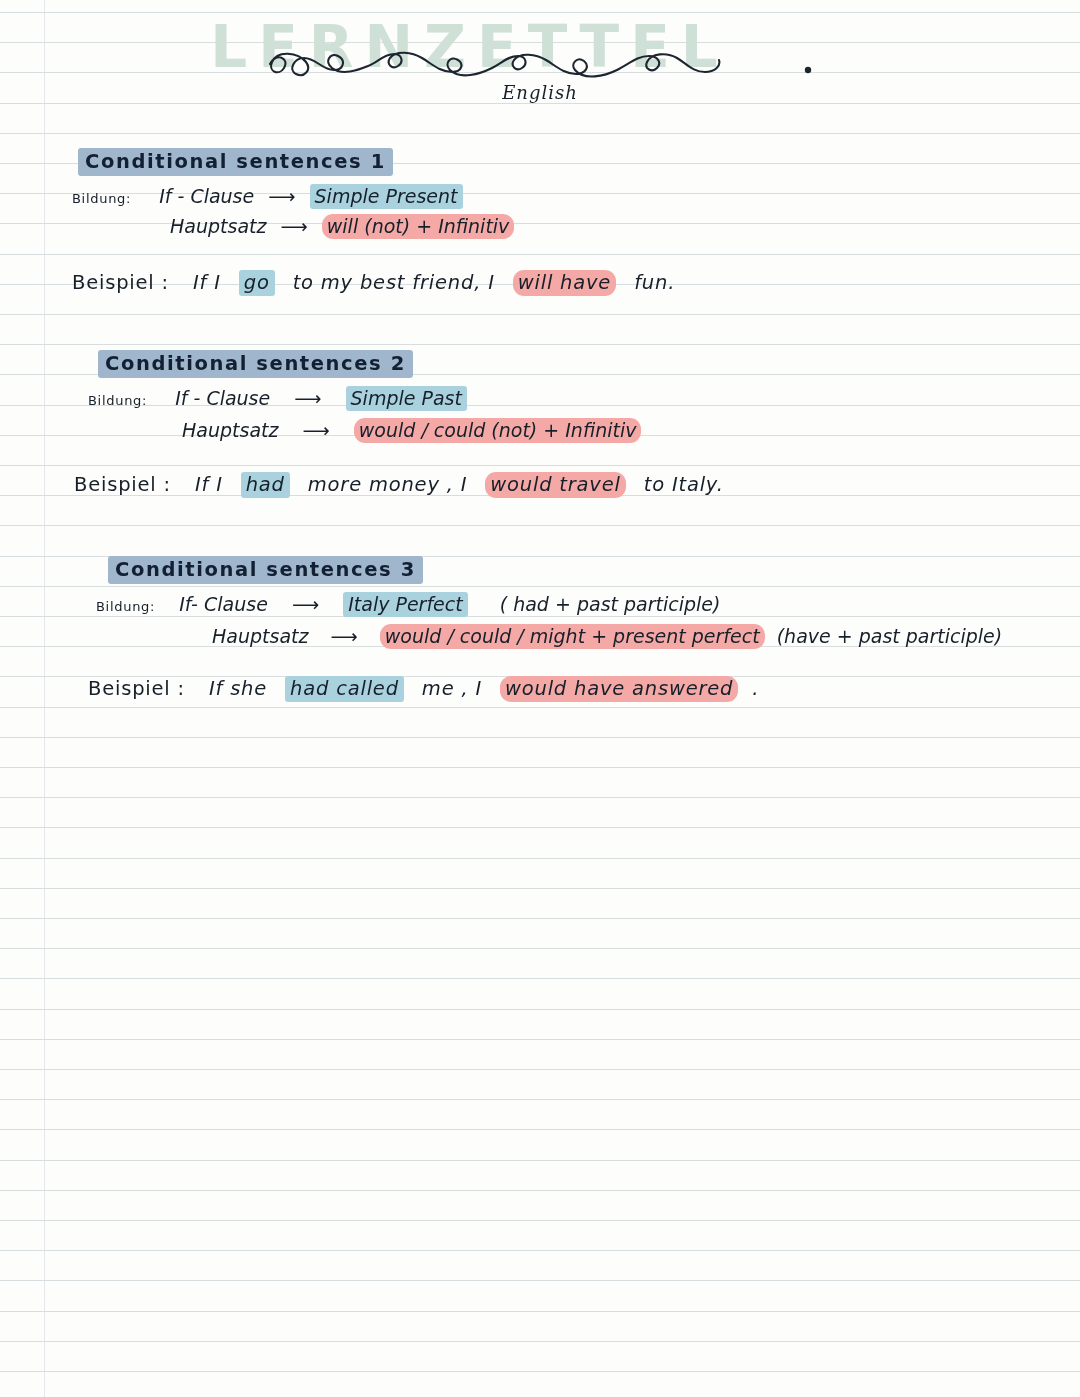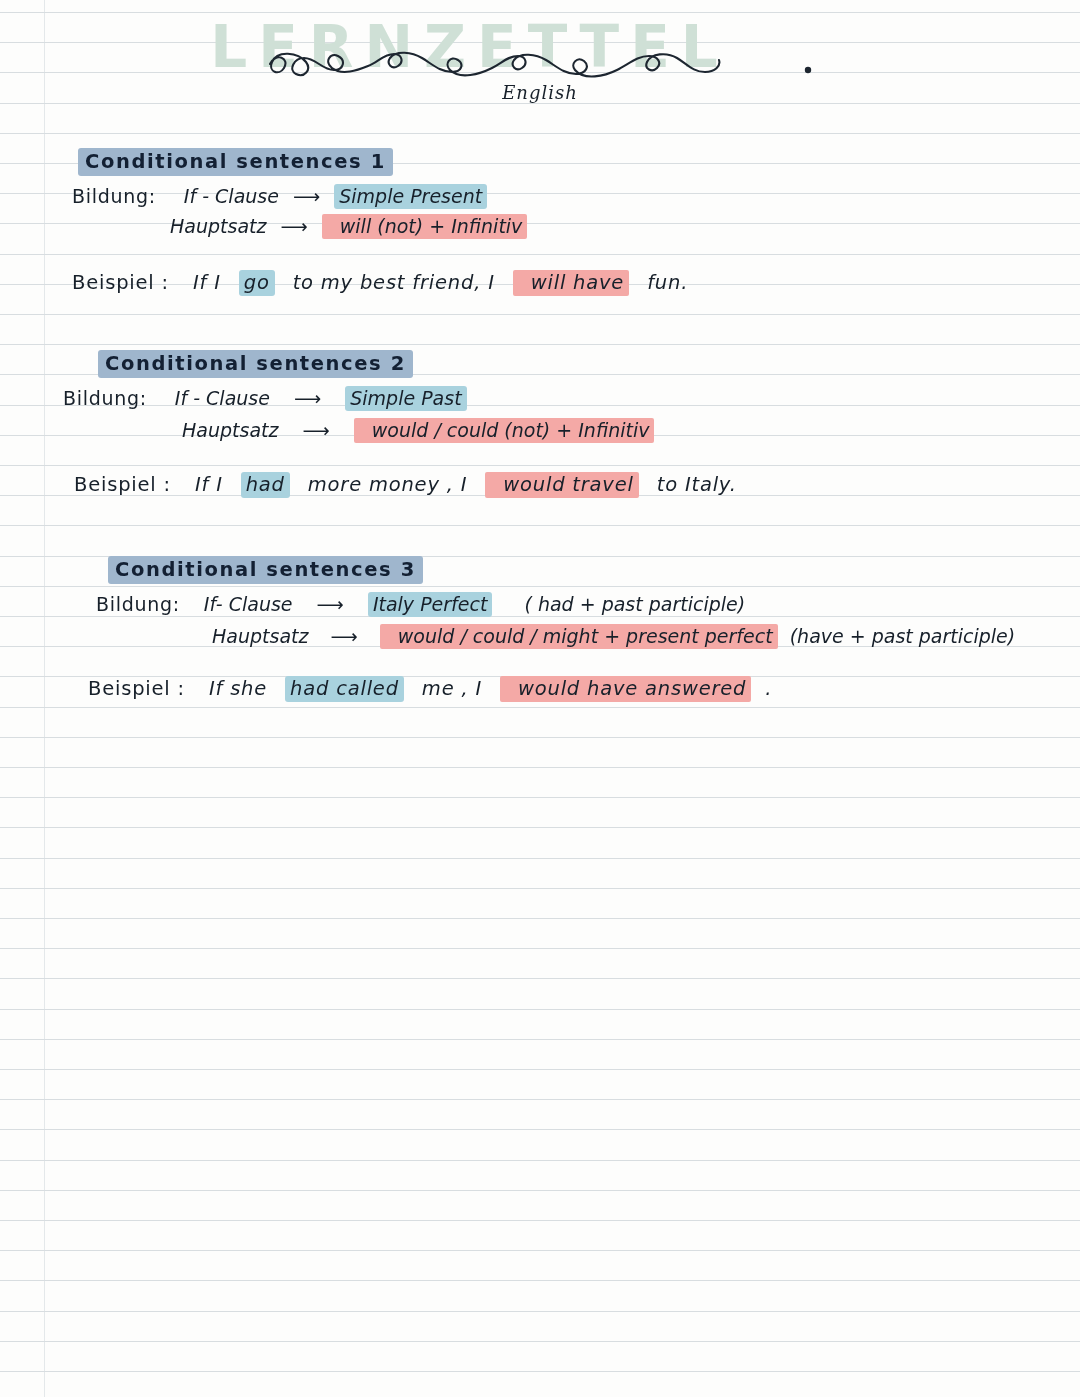--- a/index.html
+++ b/index.html
@@ -101,32 +101,32 @@
     padding: 2px 7px 3px 7px;
     border-radius: 3px;
   }
 
   .row {
     position: relative;
     font-size: 19px;
     color: #17202a;
     white-space: nowrap;
   }
-  .lbl { font-size: 19px; letter-spacing: 0.7px; }
+  .lbl { font-size: 13px; letter-spacing: 0.7px; }
   .arrow { letter-spacing: 0px; }
 
   .hl-blue {
     background: #a9d2de;
     border-radius: 3px;
     padding: 1px 5px 2px 5px;
   }
   .hl-red {
     background: #f4a9a6;
-    border-radius: 2px;
-    padding: 1px 5px 2px 18px;
+    border-radius: 11px;
+    padding: 1px 5px 2px 5px;
   }
   .plain-sp { padding: 1px 3px; }
 
   .ex-line { font-size: 19.5px; letter-spacing: 0.8px; }
   .w { display: inline-block; margin: 0 4px; font-style: italic; }
 </style>
 </head>
 <body>
 
 <div id="paper">
@@ -214,21 +214,21 @@
       <span class="w plain-sp">to  my  best  friend, I</span>
       <span class="w hl-red">will  have</span>
       <span class="w plain-sp">fun.</span>
     </div>
   </div>
 
   <div class="section" style="top:350px;">
     <div style="position:absolute; left:98px; top:0;">
       <span class="sec-heading">Conditional   sentences  2</span>
     </div>
-    <div class="row" style="position:absolute; left:63px; top:36px;">
+    <div class="row" style="position:absolute; left:88px; top:36px;">
       <span class="lbl">Bildung:</span>
       <span class="w" style="margin-left:22px;">If - Clause</span>
       <span class="w arrow" style="margin-left:14px;">⟶</span>
       <span class="w hl-blue" style="margin-left:14px;">Simple  Past</span>
     </div>
     <div class="row" style="position:absolute; left:182px; top:68px;">
       <span class="w" style="margin-left:0;">Hauptsatz</span>
       <span class="w arrow" style="margin-left:14px;">⟶</span>
       <span class="w hl-red" style="margin-left:14px;">would / could  (not)  +  Infinitiv</span>
     </div>

